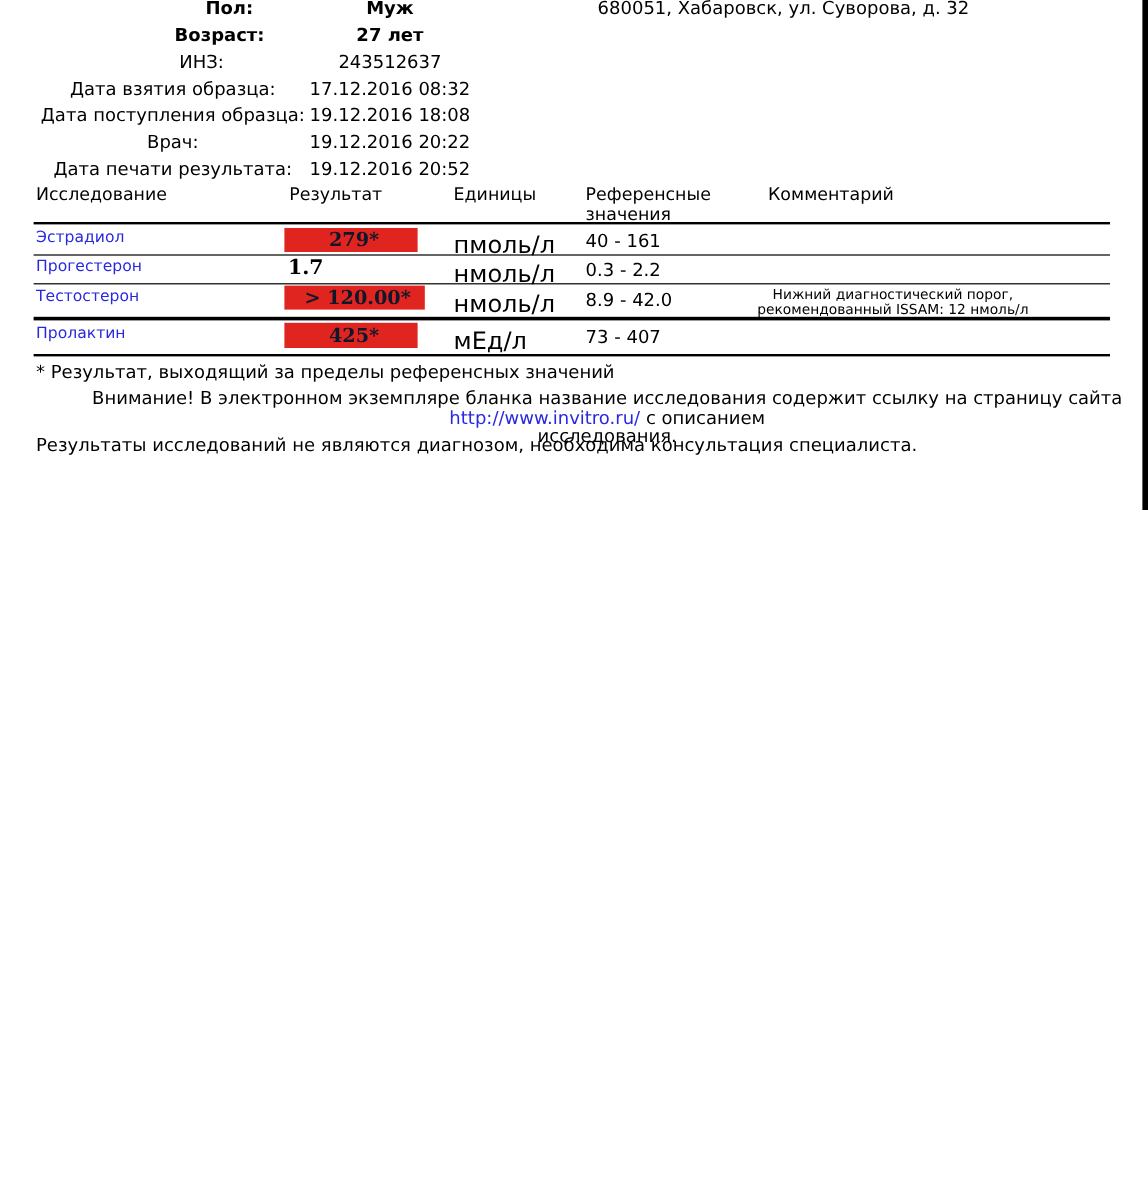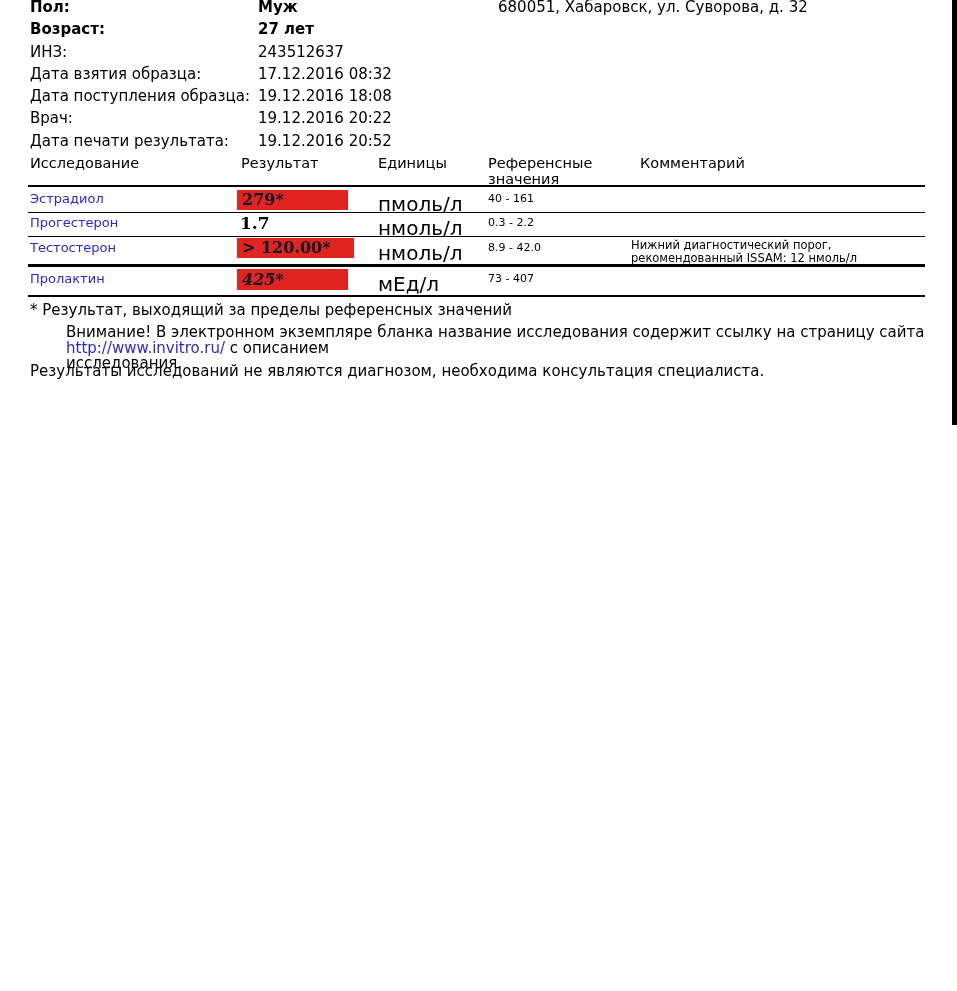--- a/index.html
+++ b/index.html
@@ -1,18 +1,18 @@
 <!DOCTYPE html>
 <html style="--flag-red: #e0241f; --test-link-blue: #2828e0; --url-link-blue: #2828e0;"><head>
 <meta charset="utf-8">
 <style>
   html,body{margin:0;padding:0;background:#fff;}
   body{width:957px;height:991px;position:relative;overflow:hidden;
        font-family:"DejaVu Sans","Liberation Sans",sans-serif;color:#000;}
-  .page{position:absolute;left:0;top:0;width:957px;height:991px;background:#fff;}
+  .page{position:absolute;left:0;top:0;width:957px;height:991px;background:#fff;text-align:center;}
 
   
   .info{position:absolute;left:30px;top:-4px;font-size:15px;line-height:22.3px;}
   .info-row{white-space:nowrap;}
   .info-row .lbl{display:inline-block;width:228px;}
   .info-row .val{display:inline-block;}
   .info-row.bold{font-weight:bold;}
 
   .address{position:absolute;left:498px;top:-4px;font-size:15px;line-height:22px;}
 
@@ -29,21 +29,21 @@
   .rule.r5{top:295px;height:2px;}
 
   .test-name{position:absolute;left:30px;font-size:13px;color:var(--test-link-blue,#2828e0);
              text-decoration:none;cursor:pointer;}
   .badge{position:absolute;left:237px;height:20px;background:var(--flag-red,#e0241f);
          color:#0f172a;font-family:"DejaVu Serif","Liberation Serif",serif;font-weight:bold;
          font-size:16px;line-height:20px;padding-left:5px;box-sizing:border-box;}
   .plain-result{position:absolute;left:240px;font-family:"DejaVu Serif","Liberation Serif",serif;
                 font-weight:bold;font-size:17px;color:#000;}
   .units{position:absolute;left:378px;font-size:20px;}
-  .refv{position:absolute;left:488px;font-size:11px;}
+  .refv{position:absolute;left:488px;font-size:15px;}
   .cmt{position:absolute;left:631px;font-size:11.5px;line-height:13px;}
 
   
   .fn{position:absolute;left:30px;font-size:15px;line-height:15.5px;}
   .fn a{color:var(--url-link-blue,#2828e0);text-decoration:none;cursor:pointer;}
 </style>
 </head>
 <body>
 
 <div class="page">
@@ -102,21 +102,21 @@
   <a class="test-name" style="top:240px;">Тестостерон</a>
   <div class="badge" style="top:238px;width:117px;">&gt; 120.00*</div>
   <div class="units" style="top:241px;">нмоль/л</div>
   <div class="refv" style="top:241px;">8.9 - 42.0</div>
   <div class="cmt" style="top:239px;">
     <div>Нижний диагностический порог,</div>
     <div>рекомендованный ISSAM: 12 нмоль/л</div>
   </div>
 
   <a class="test-name" style="top:271px;">Пролактин</a>
-  <div class="badge" style="top:269px;height:21px;line-height:21px;width:111px;font-style:italic;">425*</div>
+  <div class="badge" style="top:269px;height:21px;line-height:21px;width:111px;">425*</div>
   <div class="units" style="top:272px;">мЕд/л</div>
   <div class="refv" style="top:272px;">73 - 407</div>
 
   <div class="fn" style="top:303px;">* Результат, выходящий за пределы референсных значений</div>
 
   <div class="fn" style="top:325px;width:880px;margin-left:36px;">
     <span>Внимание! В электронном экземпляре бланка название исследования содержит ссылку на страницу сайта </span><a>http://www.invitro.ru/</a><span> с описанием</span>
     <div>исследования.</div>
   </div>
 

